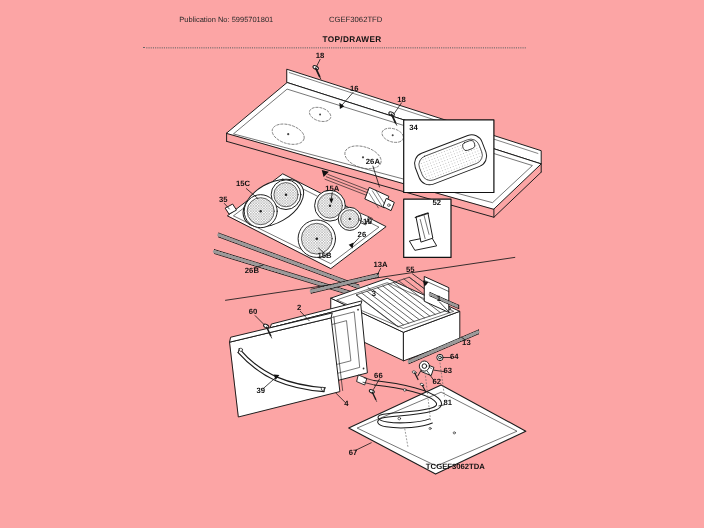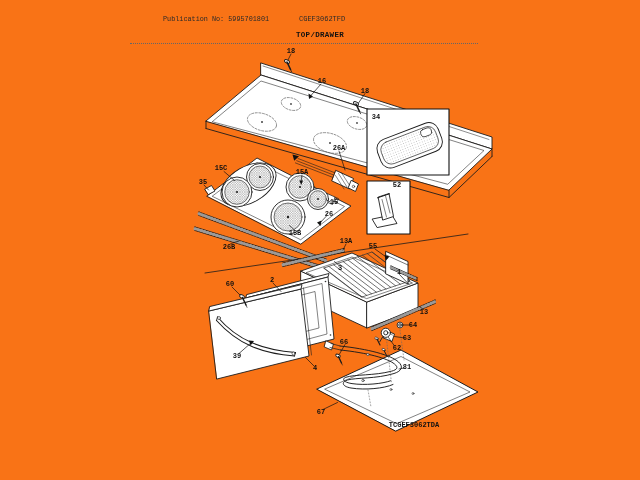--- a/index.html
+++ b/index.html
@@ -1,21 +1,21 @@
 <!DOCTYPE html>
 <html><head>
 <meta charset="utf-8">
 <title></title>
 <style>
   html,body{margin:0;padding:0;}
   body{
     width:640px;height:480px;background:#ffffff;position:relative;overflow:hidden;
     font-family:"Liberation Sans", sans-serif;color:#1c1c1c;
   }
-  .page{position:absolute;inset:0;background:#f97316;font-family:Liberation Mono, monospace;}
+  .page{position:absolute;inset:0;background:#fca5a5;}
   .hdr-text{position:absolute;white-space:nowrap;color:#2a2a2a;}
   #pub{left:163px;top:15px;font-size:6.8px;}
   #model{left:299px;top:15px;font-size:7px;}
   #title{left:320px;top:31px;transform:translateX(-50%);font-weight:bold;font-size:7.5px;letter-spacing:.3px;color:#111;}
   .rule{position:absolute;left:130px;top:43px;width:348px;height:0;border-top:1.6px dotted #666;}
   #footer-code{position:absolute;left:414px;top:421px;transform:translateX(-50%);font-weight:bold;font-size:7px;color:#111;white-space:nowrap;}
   svg.art{position:absolute;left:0;top:0;}
   #labels{position:absolute;inset:0;}
   .part-label{
     position:absolute;transform:translate(-50%,-50%);

